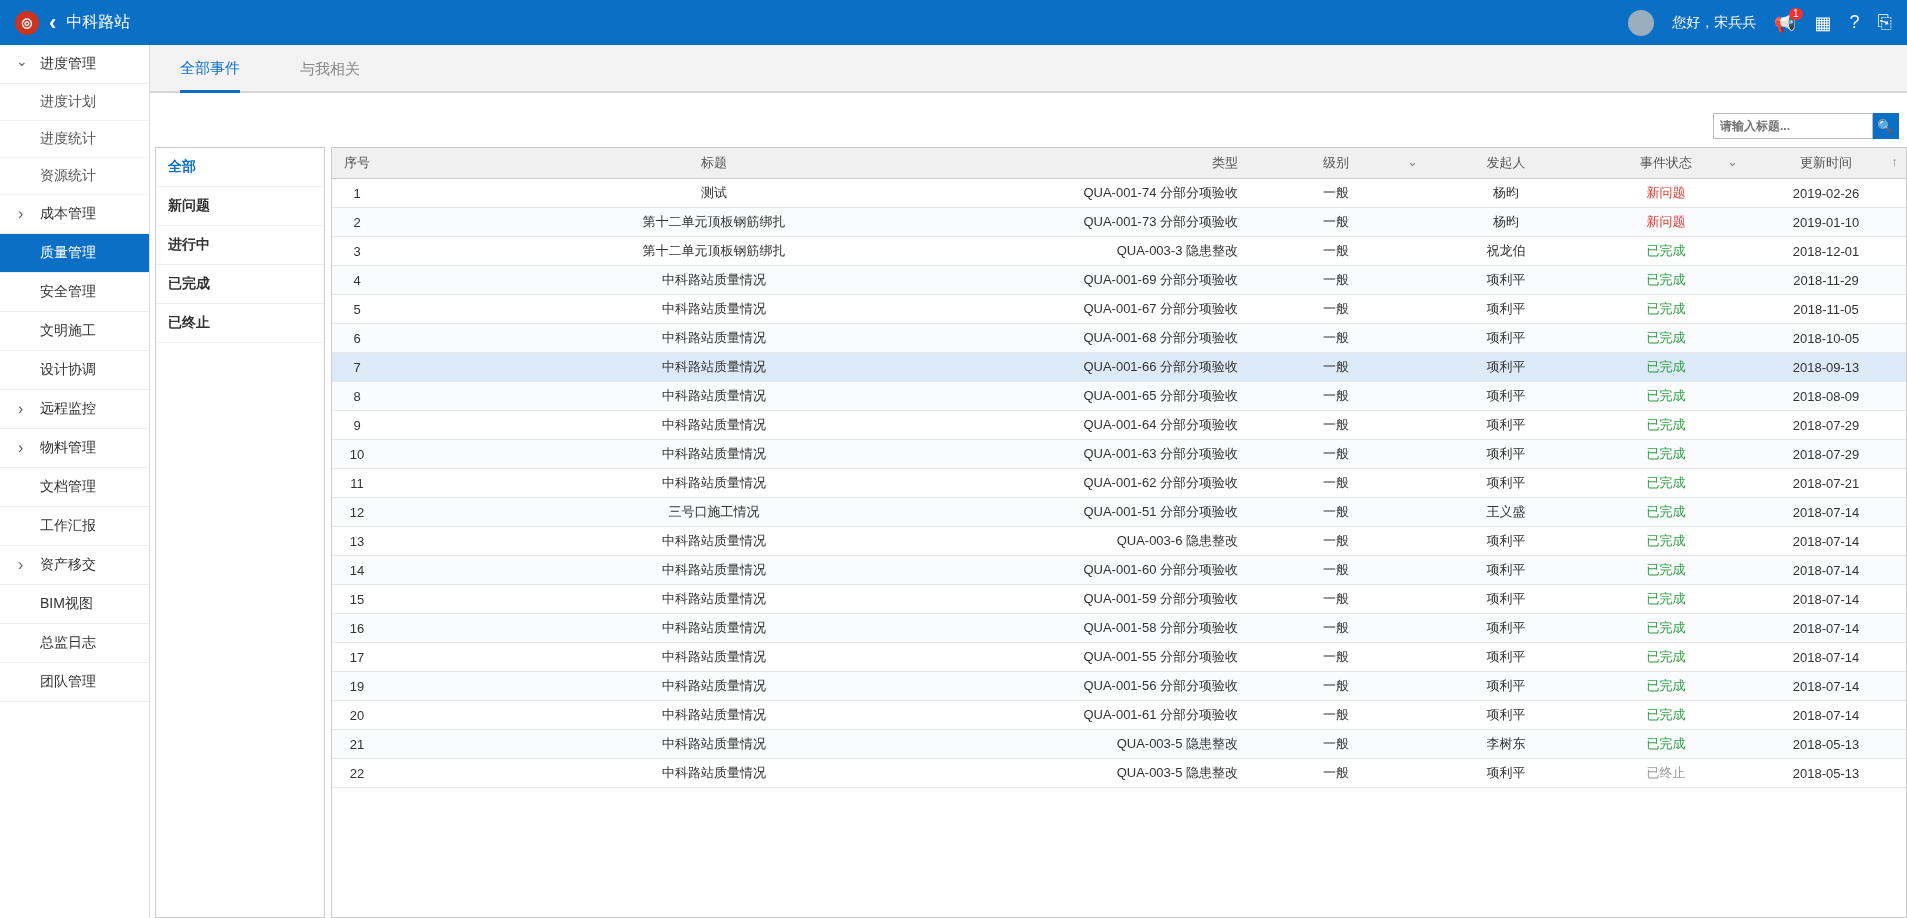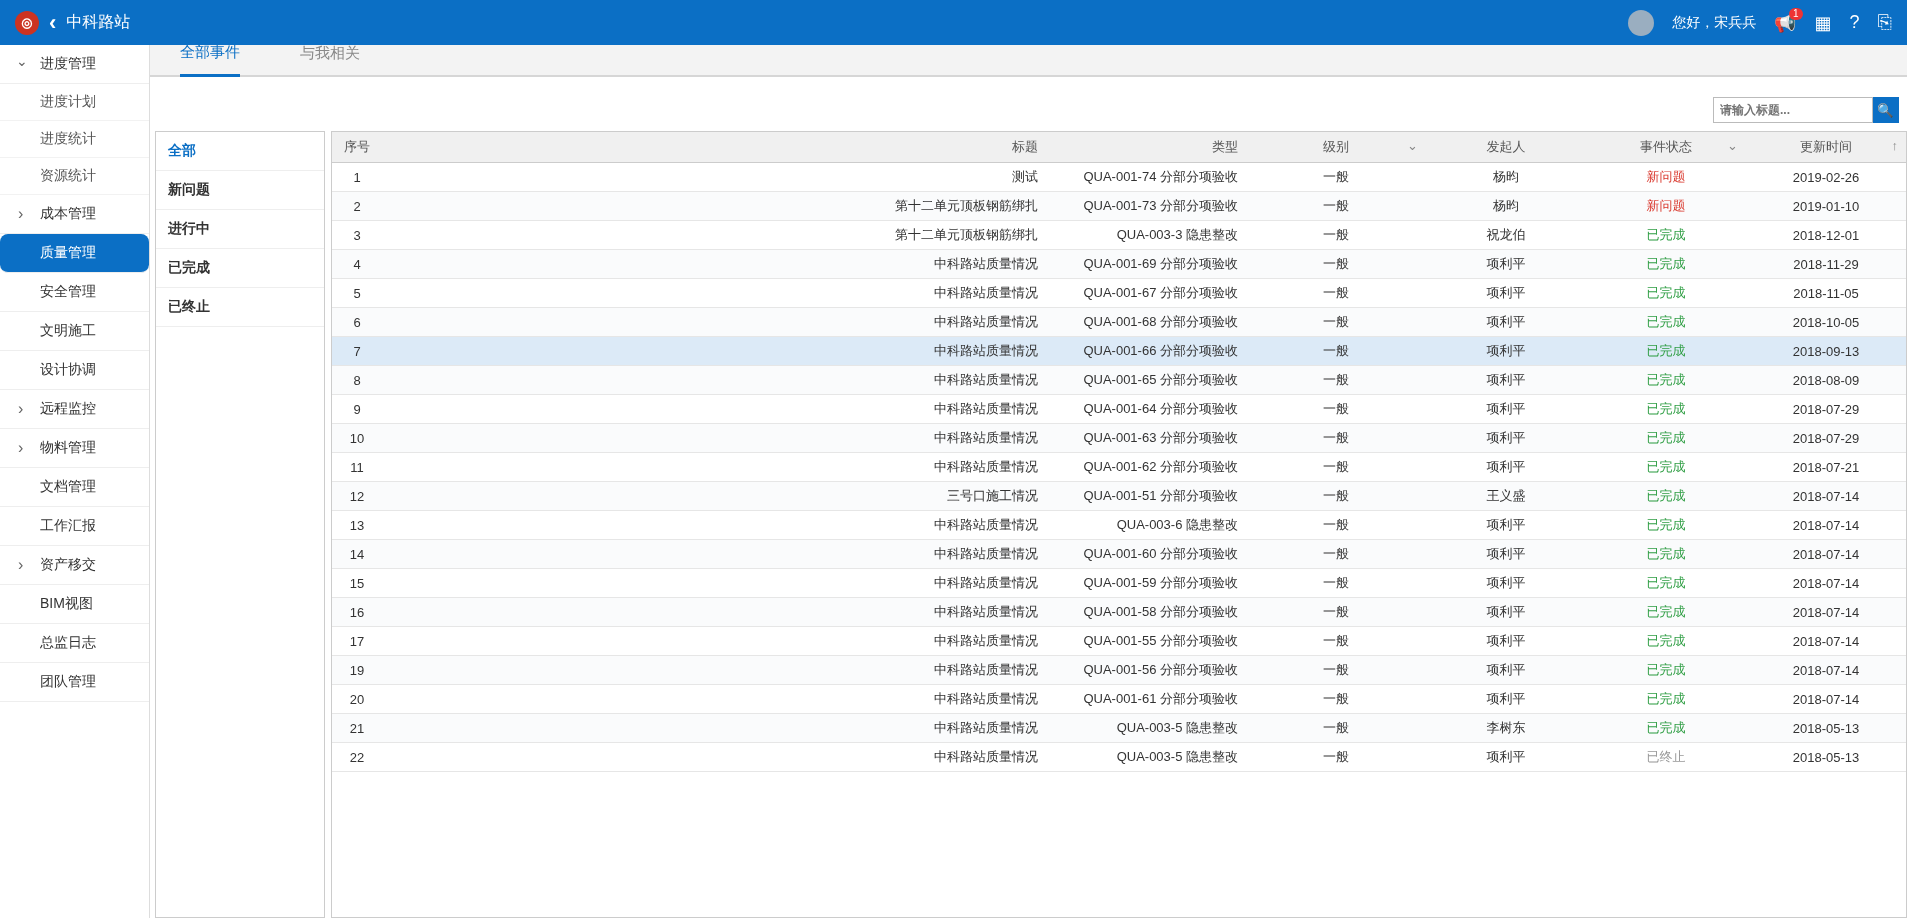--- a/index.html
+++ b/index.html
@@ -15,24 +15,24 @@
     .hicon { font-size: 18px; cursor:pointer; position:relative;}
     .badge { position:absolute; top:-4px; right:-6px; background:#e33; color:#fff; font-size:10px; border-radius:8px; padding:0 4px; line-height:12px;}
 
     .layout { display:flex; height: calc(100vh - 45px); }
 
     .sidebar { width: 150px; background:#fff; border-right:1px solid #ddd; overflow-y:auto;}
     .side-item { padding: 10px 12px 10px 40px; cursor:pointer; border-bottom:1px solid #eee; color:#333; font-size:14px; position:relative;}
     .side-item.has-children::before { content:"›"; position:absolute; left:18px; font-size:16px; color:#666;}
     .side-item.expanded::before { content:"⌄"; position:absolute; left:16px; font-size:14px; color:#666; top:8px;}
     .side-sub { padding: 9px 12px 9px 40px; cursor:pointer; color:#555; font-size:14px; border-bottom:1px solid #f2f2f2;}
-    .side-item.active { background:#0b6fc5; color:#fff;border-radius:8px;}
+    .side-item.active { background:#0b6fc5; color:#fff;}
 
     .main { flex:1; display:flex; flex-direction:column; overflow:hidden;}
-    .tabs { display:flex; height:32px; align-items:flex-end; border-bottom:2px solid #d6d6d6; padding-left:30px; gap:60px; background:#f3f3f3;}
+    .tabs { display:flex; height:48px; align-items:flex-end; border-bottom:2px solid #d6d6d6; padding-left:30px; gap:60px; background:#f3f3f3;}
     .tab { padding: 12px 0; cursor:pointer; color:#888; font-size:15px;}
     .tab.active { color:#0b6fc5; border-bottom:3px solid #0b6fc5; margin-bottom:-2px;}
 
     .content { flex:1; display:flex; flex-direction:column; overflow:hidden; padding-top:20px;}
     .search-row { display:flex; justify-content:flex-end; padding: 0 8px 8px 0;}
     .search-input { width:160px; height:26px; border:1px solid #bbb; padding:0 6px; font-size:12px;font-weight:bold;}
     .search-btn { width:26px; height:26px; background:#0b6fc5; color:#fff; border:none; cursor:pointer; display:flex; align-items:center; justify-content:center;}
 
     .body-row { flex:1; display:flex; overflow:hidden; padding-left:5px;}
     .filter-panel { width:170px; border:1px solid #ccc; margin-right:6px;}
@@ -40,21 +40,21 @@
     .filter-item.active { color:#0b6fc5;}
 
     .table-wrap { flex:1; overflow:auto; border:1px solid #ccc;}
     table { width:100%; border-collapse:collapse; font-size:13px;}
     thead th { background:#f0f0f0; border-bottom:1px solid #ccc; padding:6px 8px; font-weight:normal; color:#555; position:relative;}
     thead th .sort { position:absolute; right:8px; color:#888; cursor:pointer;}
     tbody td { border-bottom:1px solid #e6e6e6; padding:5px 8px; }
     tbody tr:nth-child(even){ background:#fafbfc;}
     tbody tr.hovered { background:#dceaf7;}
     .col-idx { width:50px; text-align:center;}
-    .col-title { text-align:right;margin-left:48px;}
+    .col-title { text-align:center;margin-left:48px;}
     .col-type { width:200px; text-align:right;}
     .col-level { width:180px; text-align:center;}
     .col-owner { width:160px; text-align:center;}
     .col-status { width:160px; text-align:center;}
     .col-time { width:160px; text-align:center;}
     .status-new { color:#d9362b;}
     .status-done { color:#2f9e44;}
     .status-end { color:#999;}
 
     .pager { display:flex; justify-content:flex-end; align-items:center; gap:8px; padding:10px 8px; font-size:13px; font-style:italic; color:#444;}

